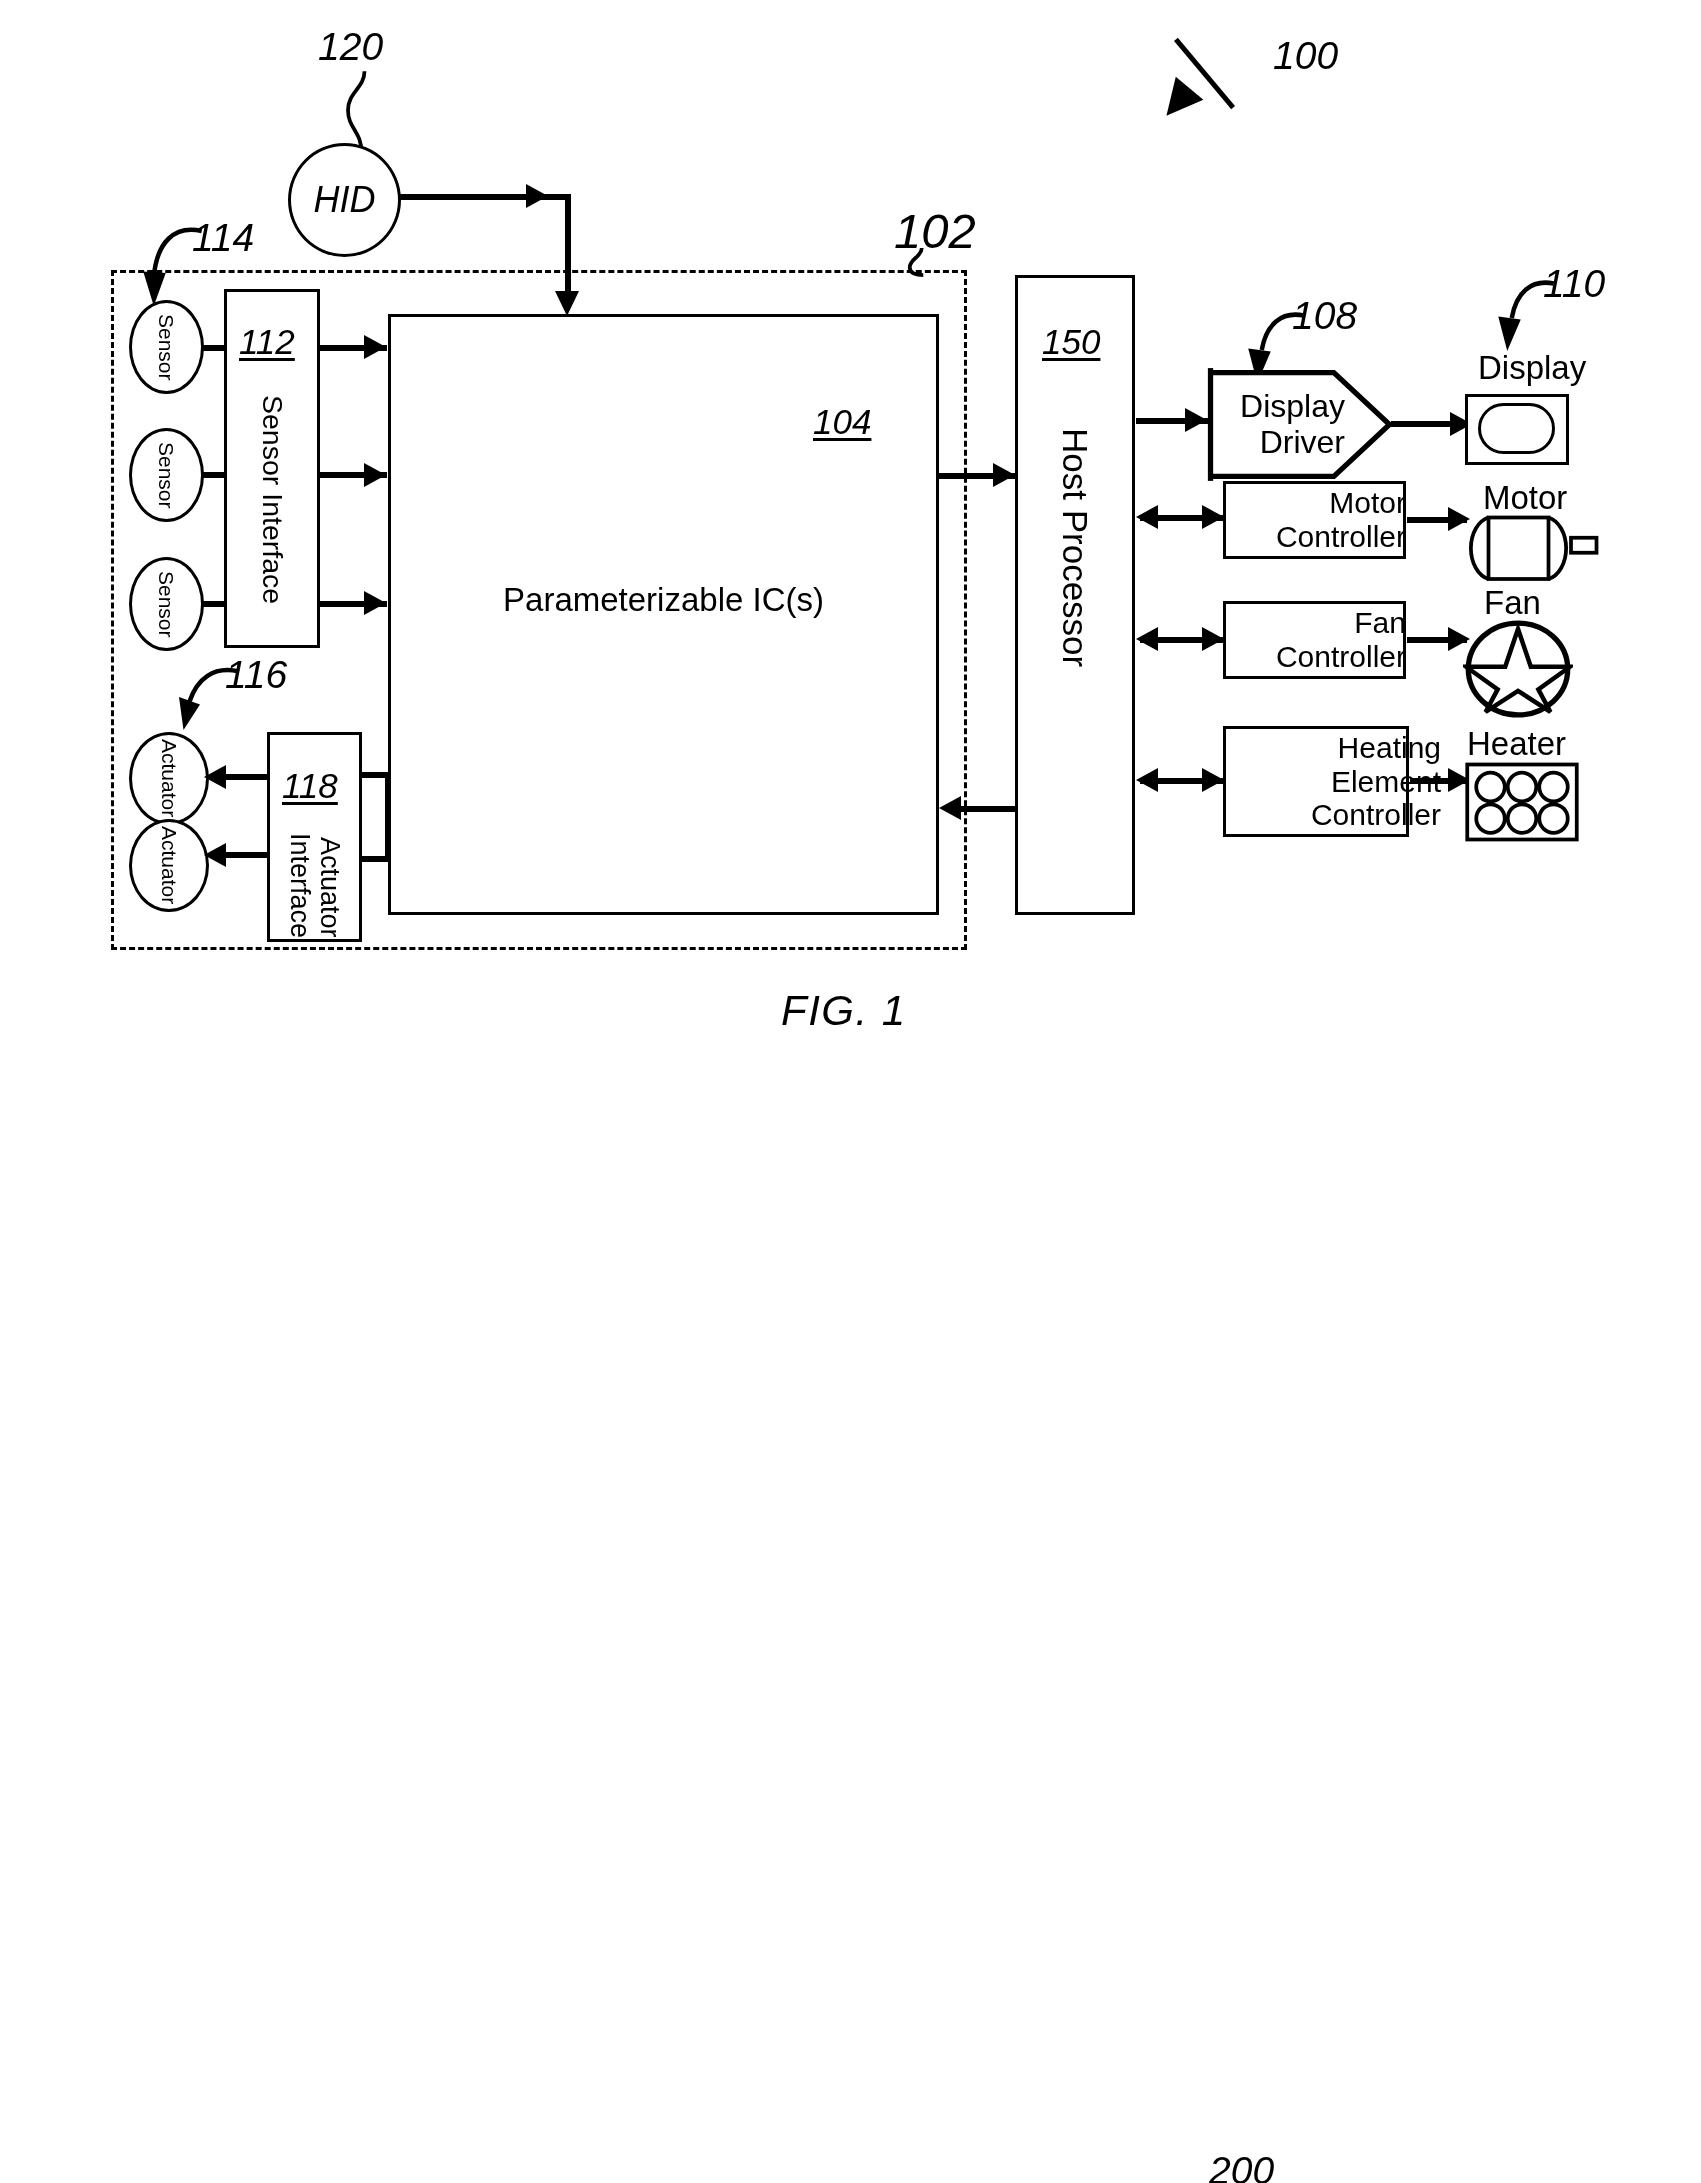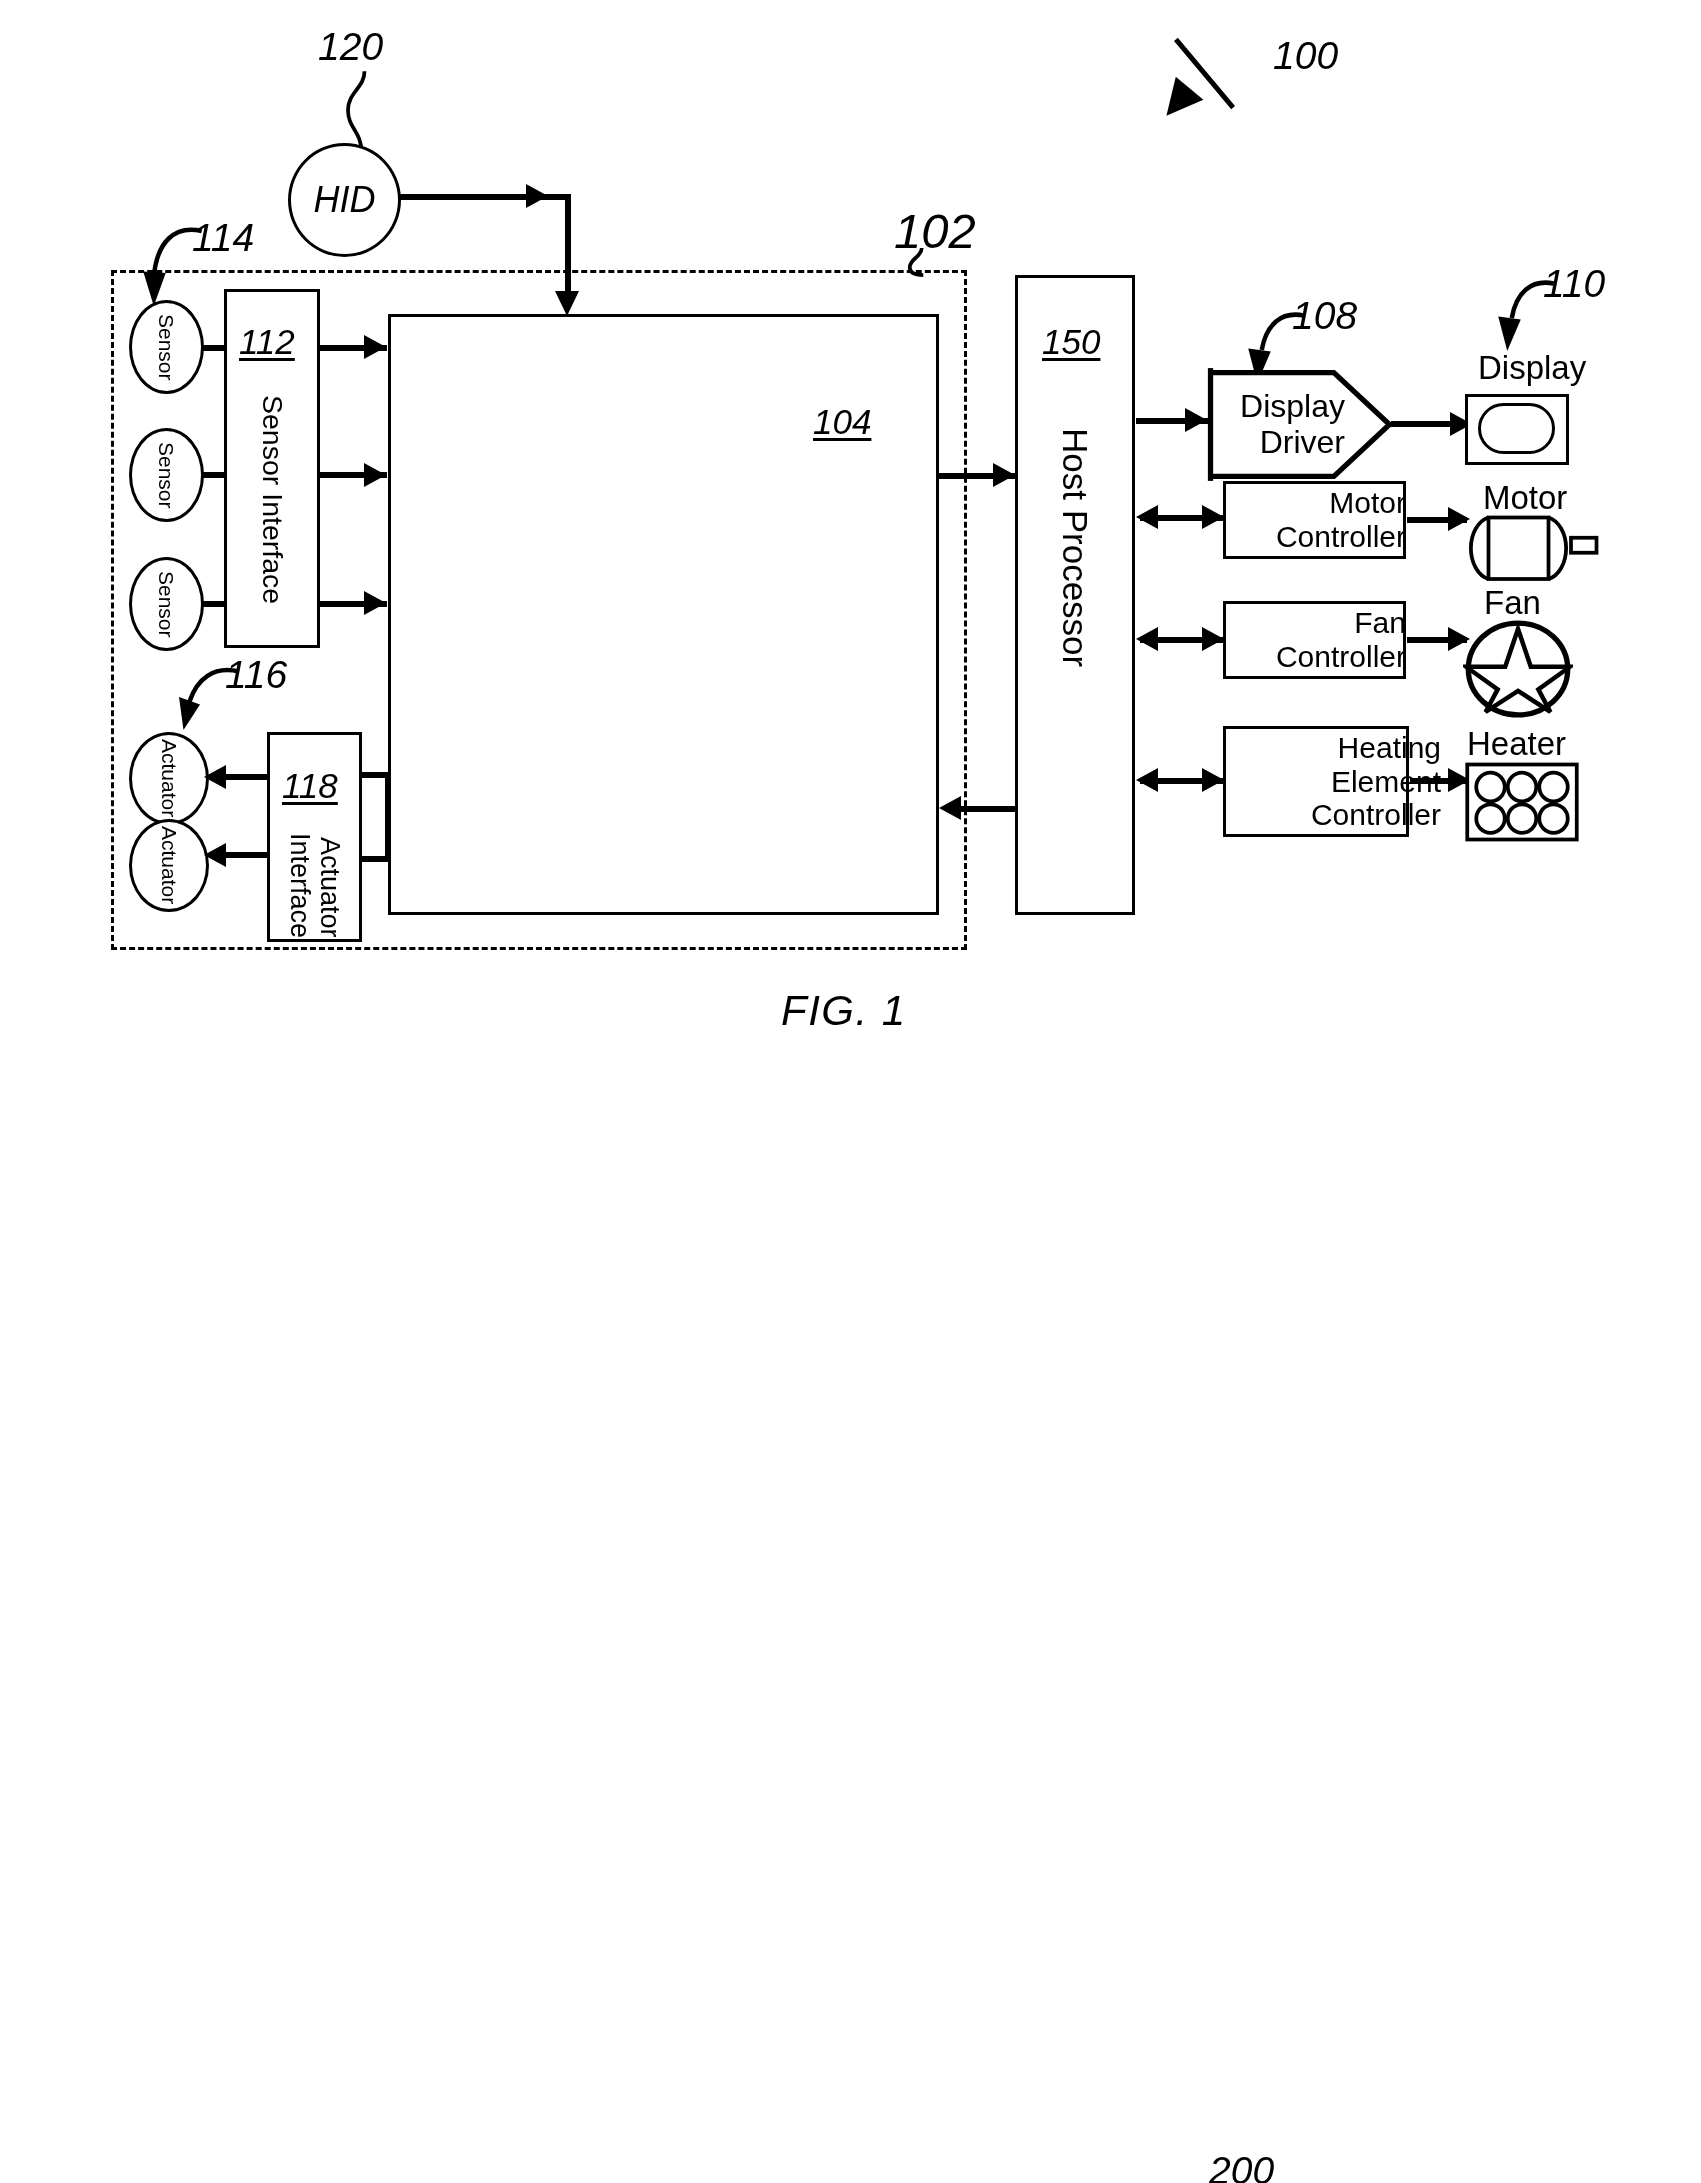--- a/index.html
+++ b/index.html
@@ -106,20 +106,21 @@
   <div class="ar-l" style="left:204px;top:765px;"></div>
   <div class="line" style="left:225px;top:852px;width:44px;height:6px;"></div>
   <div class="ar-l" style="left:204px;top:843px;"></div>
 
   <div class="line" style="left:360px;top:772px;width:30px;height:6px;"></div>
   <div class="line" style="left:360px;top:856px;width:30px;height:6px;"></div>
   <div class="line" style="left:385px;top:772px;width:6px;height:90px;"></div>
 
   <div class="box" style="left:388px;top:314px;width:551px;height:601px;"></div>
   <div class="t refnum" style="left:813px;top:380px;font-size:35px;">104</div>
+  <div class="ctr" style="left:388px;top:578px;width:551px;height:45px;font-size:33px;">Parameterizable IC(s)</div>
 
   <div class="line" style="left:937px;top:473px;width:80px;height:6px;"></div>
   <div class="ar-r" style="left:993px;top:463px;"></div>
 
   <div class="line" style="left:961px;top:806px;width:57px;height:6px;"></div>
   <div class="ar-l" style="left:939px;top:796px;"></div>
 
   <div class="box" style="left:1015px;top:275px;width:120px;height:640px;"></div>
   <div class="t refnum" style="left:1042px;top:300px;font-size:35px;">150</div>
   <div class="ctr vert" style="left:1015px;top:360px;width:120px;height:376px;font-size:35px;">Host Processor</div>

